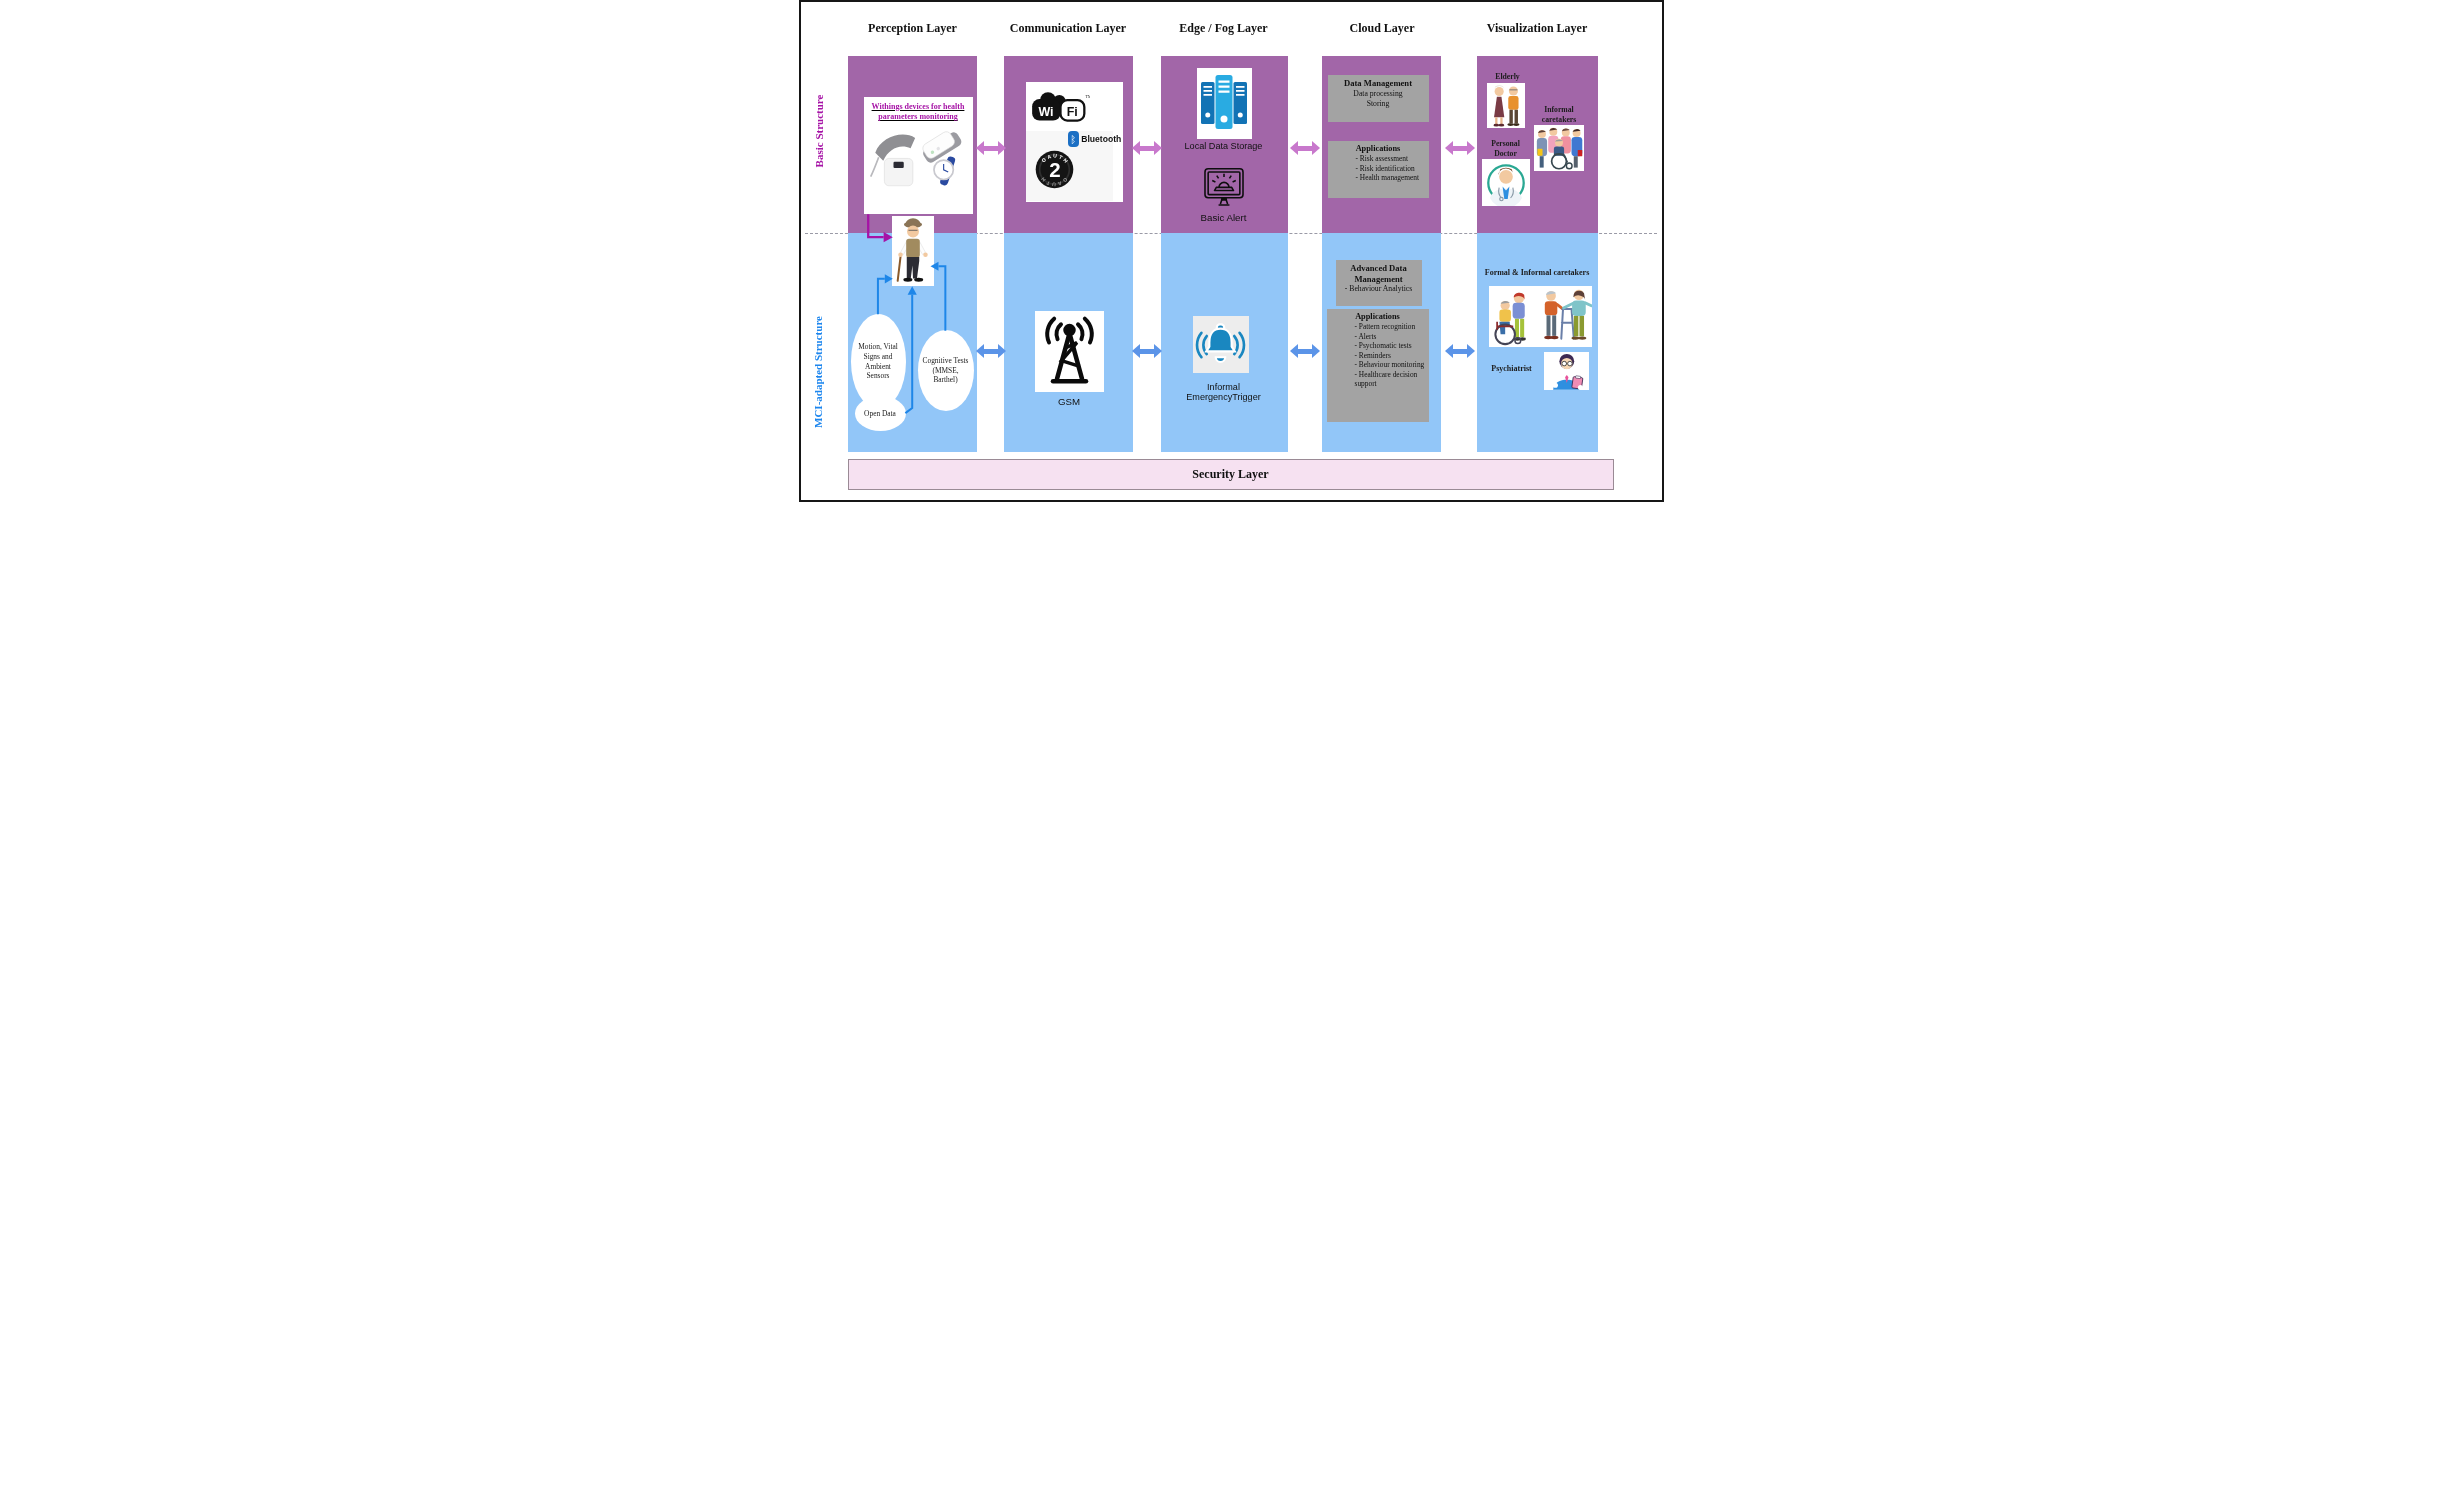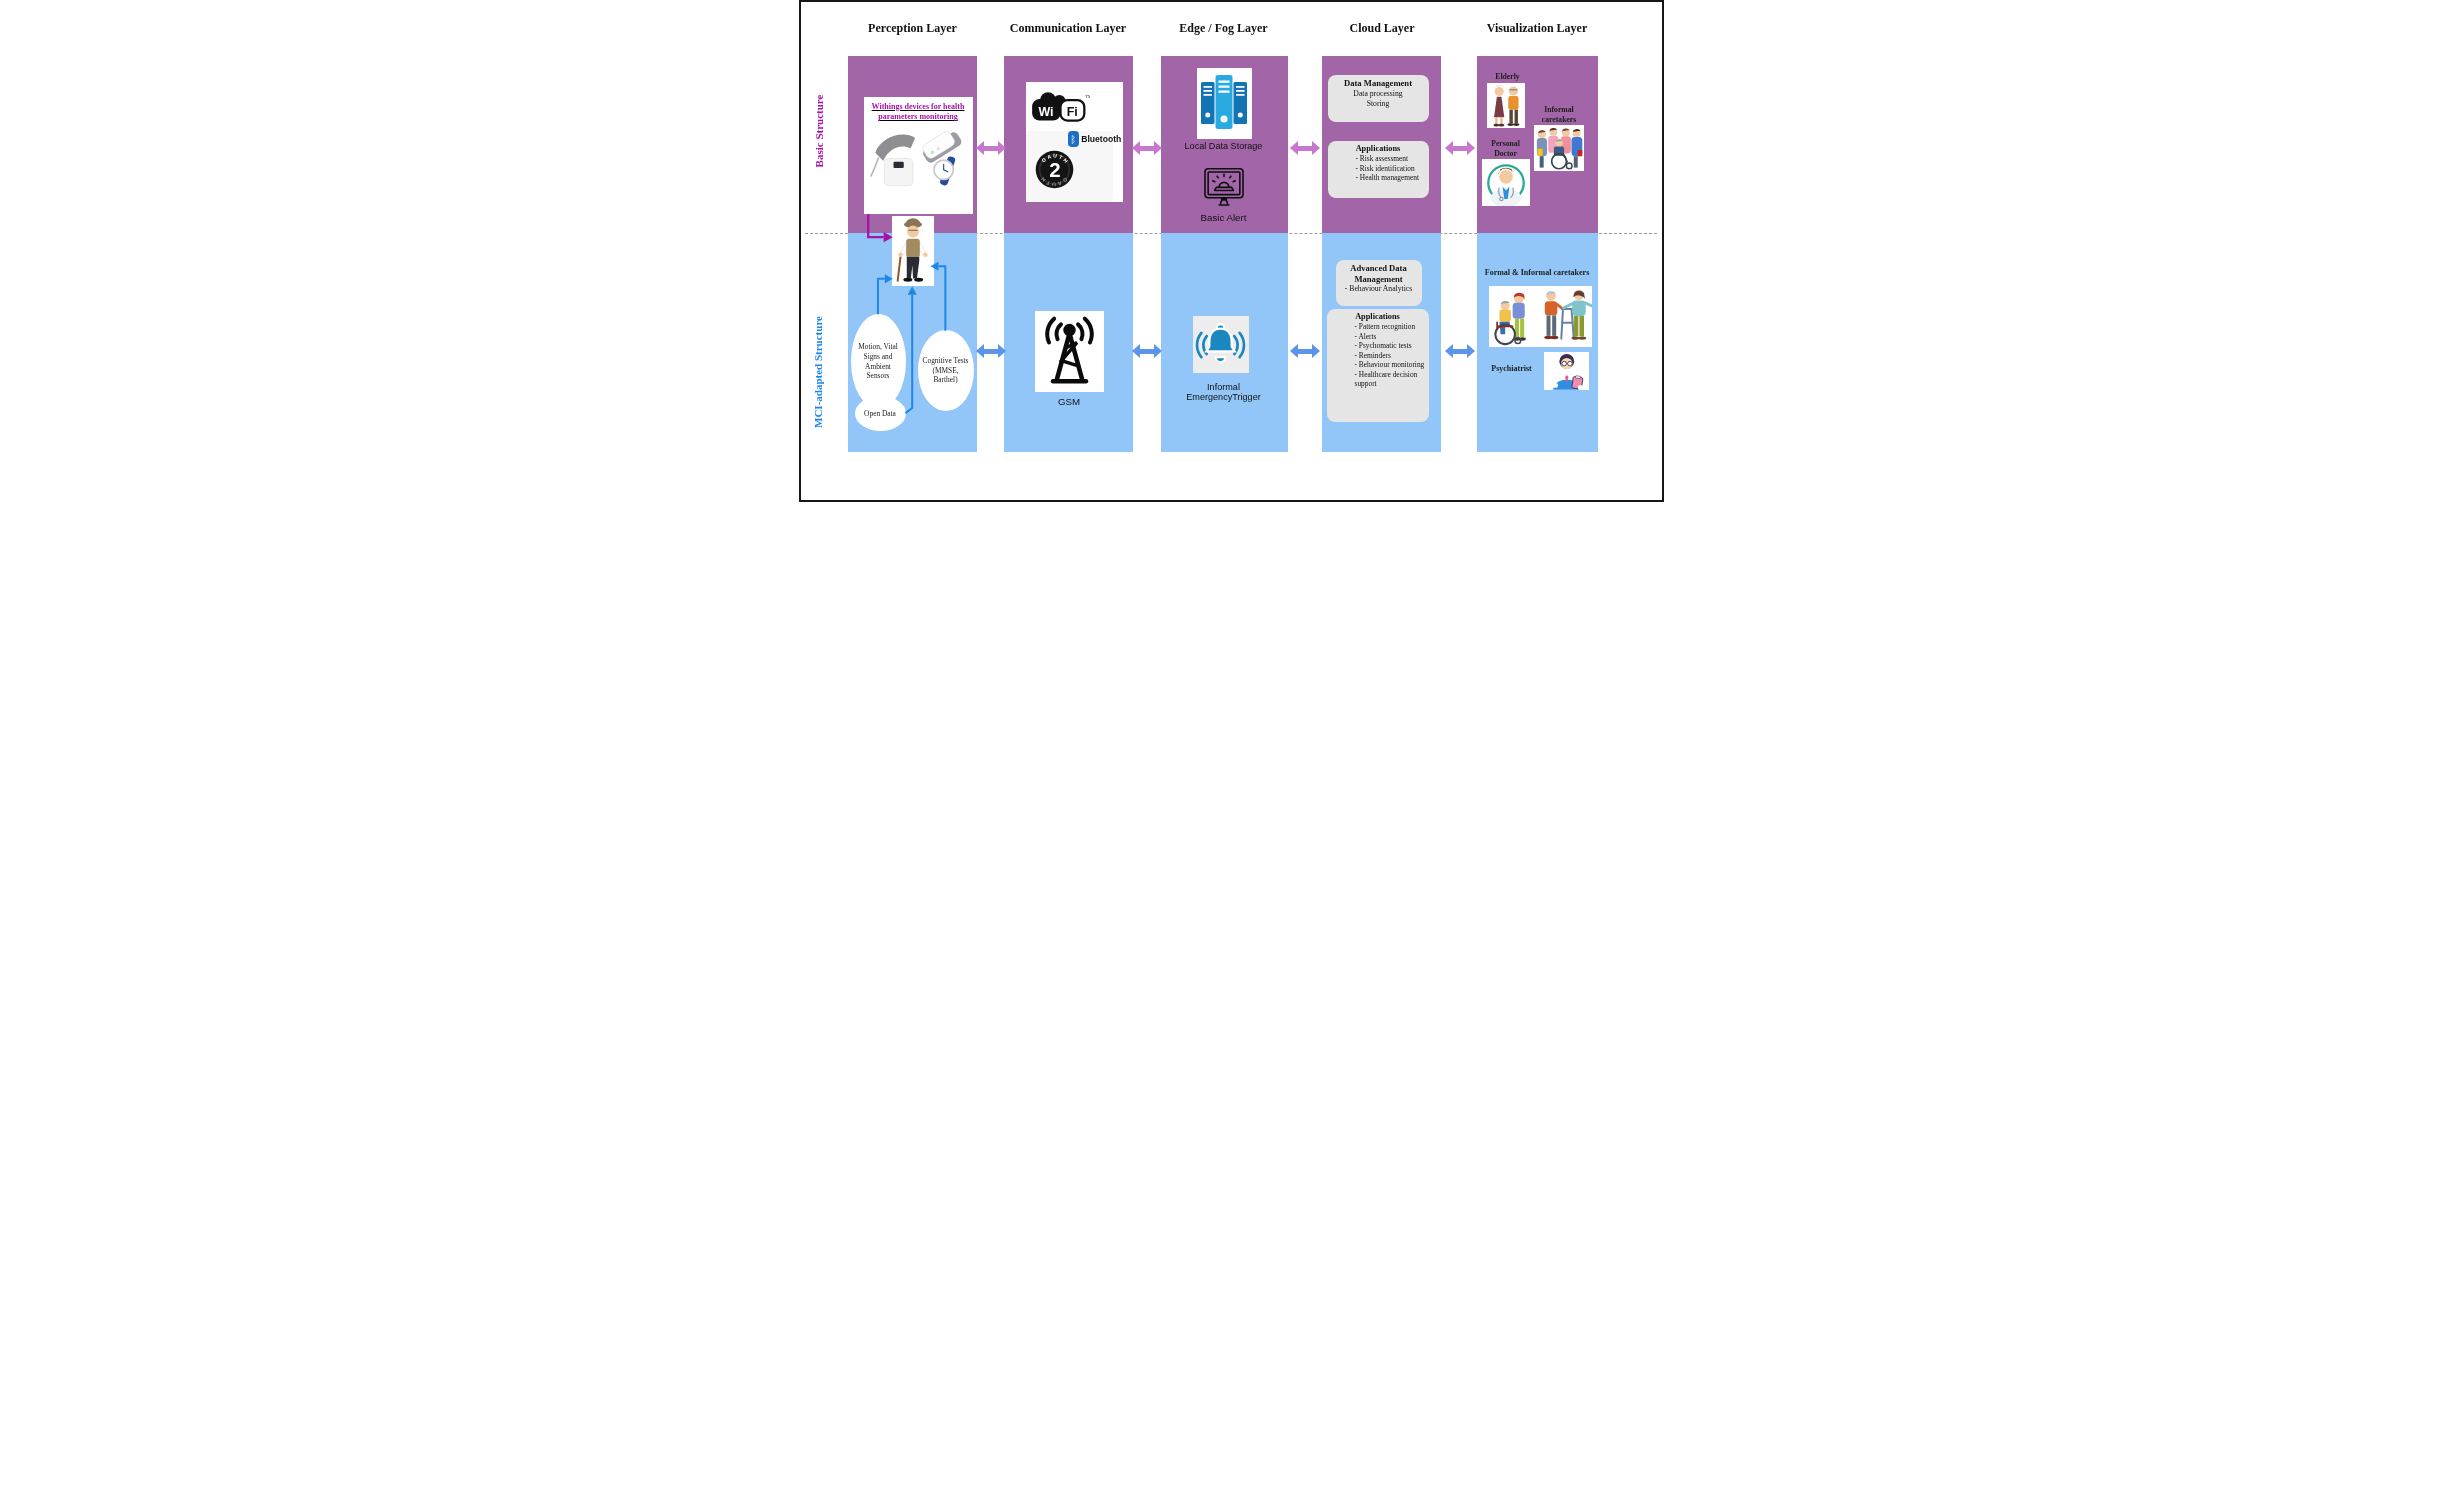--- a/index.html
+++ b/index.html
@@ -20,21 +20,21 @@
   .b-bg{background:var(--blue);}
   .whitebox{position:absolute;background:#fff;z-index:3;}
   .greybox{position:absolute;background:var(--greyBox);z-index:3;}
   .caption-magenta{color:var(--magenta);font-weight:bold;font-size:8px;text-align:center;line-height:1.35;padding:4.6px 3.4px 0 3.4px;}
   .oval{position:absolute;background:#fff;border-radius:50%;display:flex;align-items:center;justify-content:center;
         text-align:center;font-size:7.4px;line-height:1.3;color:#222;z-index:3;padding:2.3px;box-sizing:border-box;}
   .sans{font-family:"Liberation Sans","DejaVu Sans",sans-serif;}
   .lbl-sans{position:absolute;text-align:center;font-weight:normal;color:#111;z-index:3;
             font-family:"Liberation Sans","DejaVu Sans",sans-serif;}
   .lbl-serif{position:absolute;text-align:center;font-weight:bold;color:#1c1c1c;z-index:3;font-size:7.7px;line-height:1.25;}
-  .cloudbox{position:absolute;background:#e5e5e5;z-index:3;padding:3.4px 4px;box-sizing:border-box;font-size:7.4px;color:#111;border-radius:8px;}
+  .cloudbox{position:absolute;background:#a3a3a3;z-index:3;padding:3.4px 4px;box-sizing:border-box;font-size:7.4px;color:#111;}
   .cloudbox .ttl{font-weight:bold;text-align:center;font-size:8.6px;line-height:1.2;}
   .list-left div{text-align:left;line-height:1.28;font-size:7.4px;margin-left:24px;}
   .list-center div{text-align:center;line-height:1.3;font-size:7.7px;}
   .darrow{position:absolute;width:30px;height:15px;z-index:2;}
   .darrow .bar{position:absolute;left:6.3px;right:6.3px;top:5.1px;height:4.6px;}
   .darrow.pu .bar{background:var(--purpleArrow);}
   .darrow.bl .bar{background:var(--blueArrow);}
   .darrow:before,.darrow:after{content:'';position:absolute;top:0;border-top:7.4px solid transparent;border-bottom:7.4px solid transparent;}
   .darrow.pu:before{left:0;border-right:8.6px solid var(--purpleArrow);}
   .darrow.pu:after{right:0;border-left:8.6px solid var(--purpleArrow);}
@@ -429,15 +429,18 @@
       <path d="M40,40 l3,4 -3,10 -3,-10 z" fill="#e8539a"></path>
       <g transform="rotate(8 60 54)">
         <rect x="50" y="44" width="17" height="20" rx="2" fill="#f08cb4" stroke="#3e2a52" stroke-width="1.5"></rect>
         <rect x="54" y="42" width="9" height="4" rx="1" fill="#fff" stroke="#3e2a52"></rect>
       </g>
       <circle cx="20" cy="58" r="4.5" fill="#fff"></circle>
       <circle cx="64" cy="62" r="4.5" fill="#fff"></circle>
     </svg>
   </div>
 
+  <div class="security">
+    <span>Security Layer</span>
+  </div>
 
 </div>
 
 
 </body></html>

